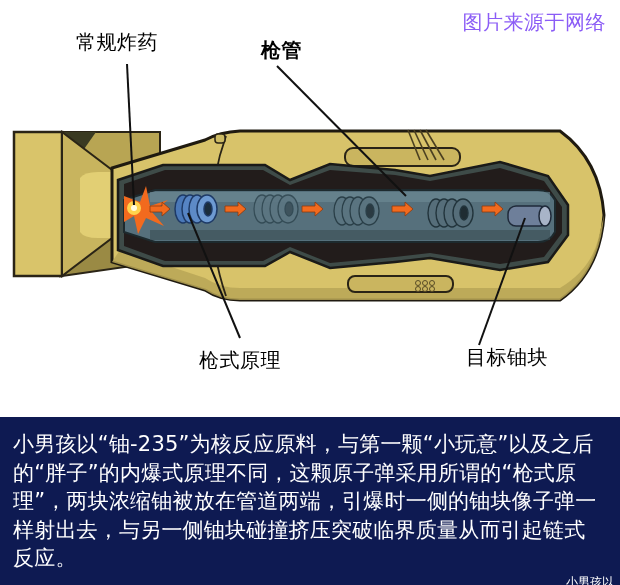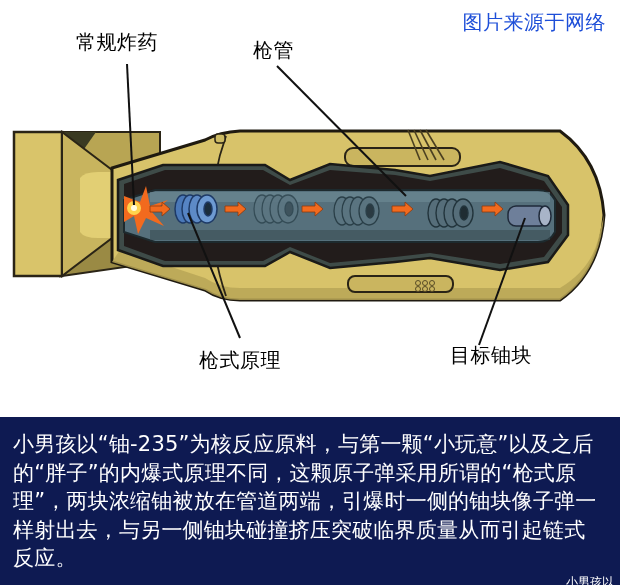--- a/index.html
+++ b/index.html
@@ -5,25 +5,25 @@
   html, body { margin: 0; padding: 0; }
   body {
     width: 620px; height: 585px; position: relative; overflow: hidden;
     background: #ffffff;
     font-family: "DejaVu Sans", "Liberation Sans", sans-serif;
   }
   .label {
     position: absolute; color: #000000; font-size: 20px; line-height: 24px;
     white-space: nowrap; letter-spacing: 0.5px;
   }
-  #credit { right: 14px; top: 10px; font-size: 20px; color: #1d4ed8; }
+  #credit { right: 14px; top: 10px; font-size: 20px; color: #8b5cf6; }
   #lbl-explosive { left: 76px; top: 30px; }
-  #lbl-barrel { left: 253px; top: 38px; }
+  #lbl-barrel { left: 261px; top: 38px; font-weight: bold; }
   #lbl-bullet { left: 199px; top: 348px; }
-  #lbl-target { left: 450px; top: 345px; font-family: Liberation Mono, monospace; }
+  #lbl-target { left: 466px; top: 345px; }
   svg.diagram { position: absolute; left: 0; top: 0; }
   .caption-box {
     position: absolute; left: 0; top: 417px; width: 620px; height: 180px;
     background: #0e1a52;
   }
   .caption-text {
     position: absolute; left: 13px; top: 13px; width: 590px;
     color: #ffffff; font-size: 21px; line-height: 28.5px; letter-spacing: 0.2px;
   }
   .watermark {

